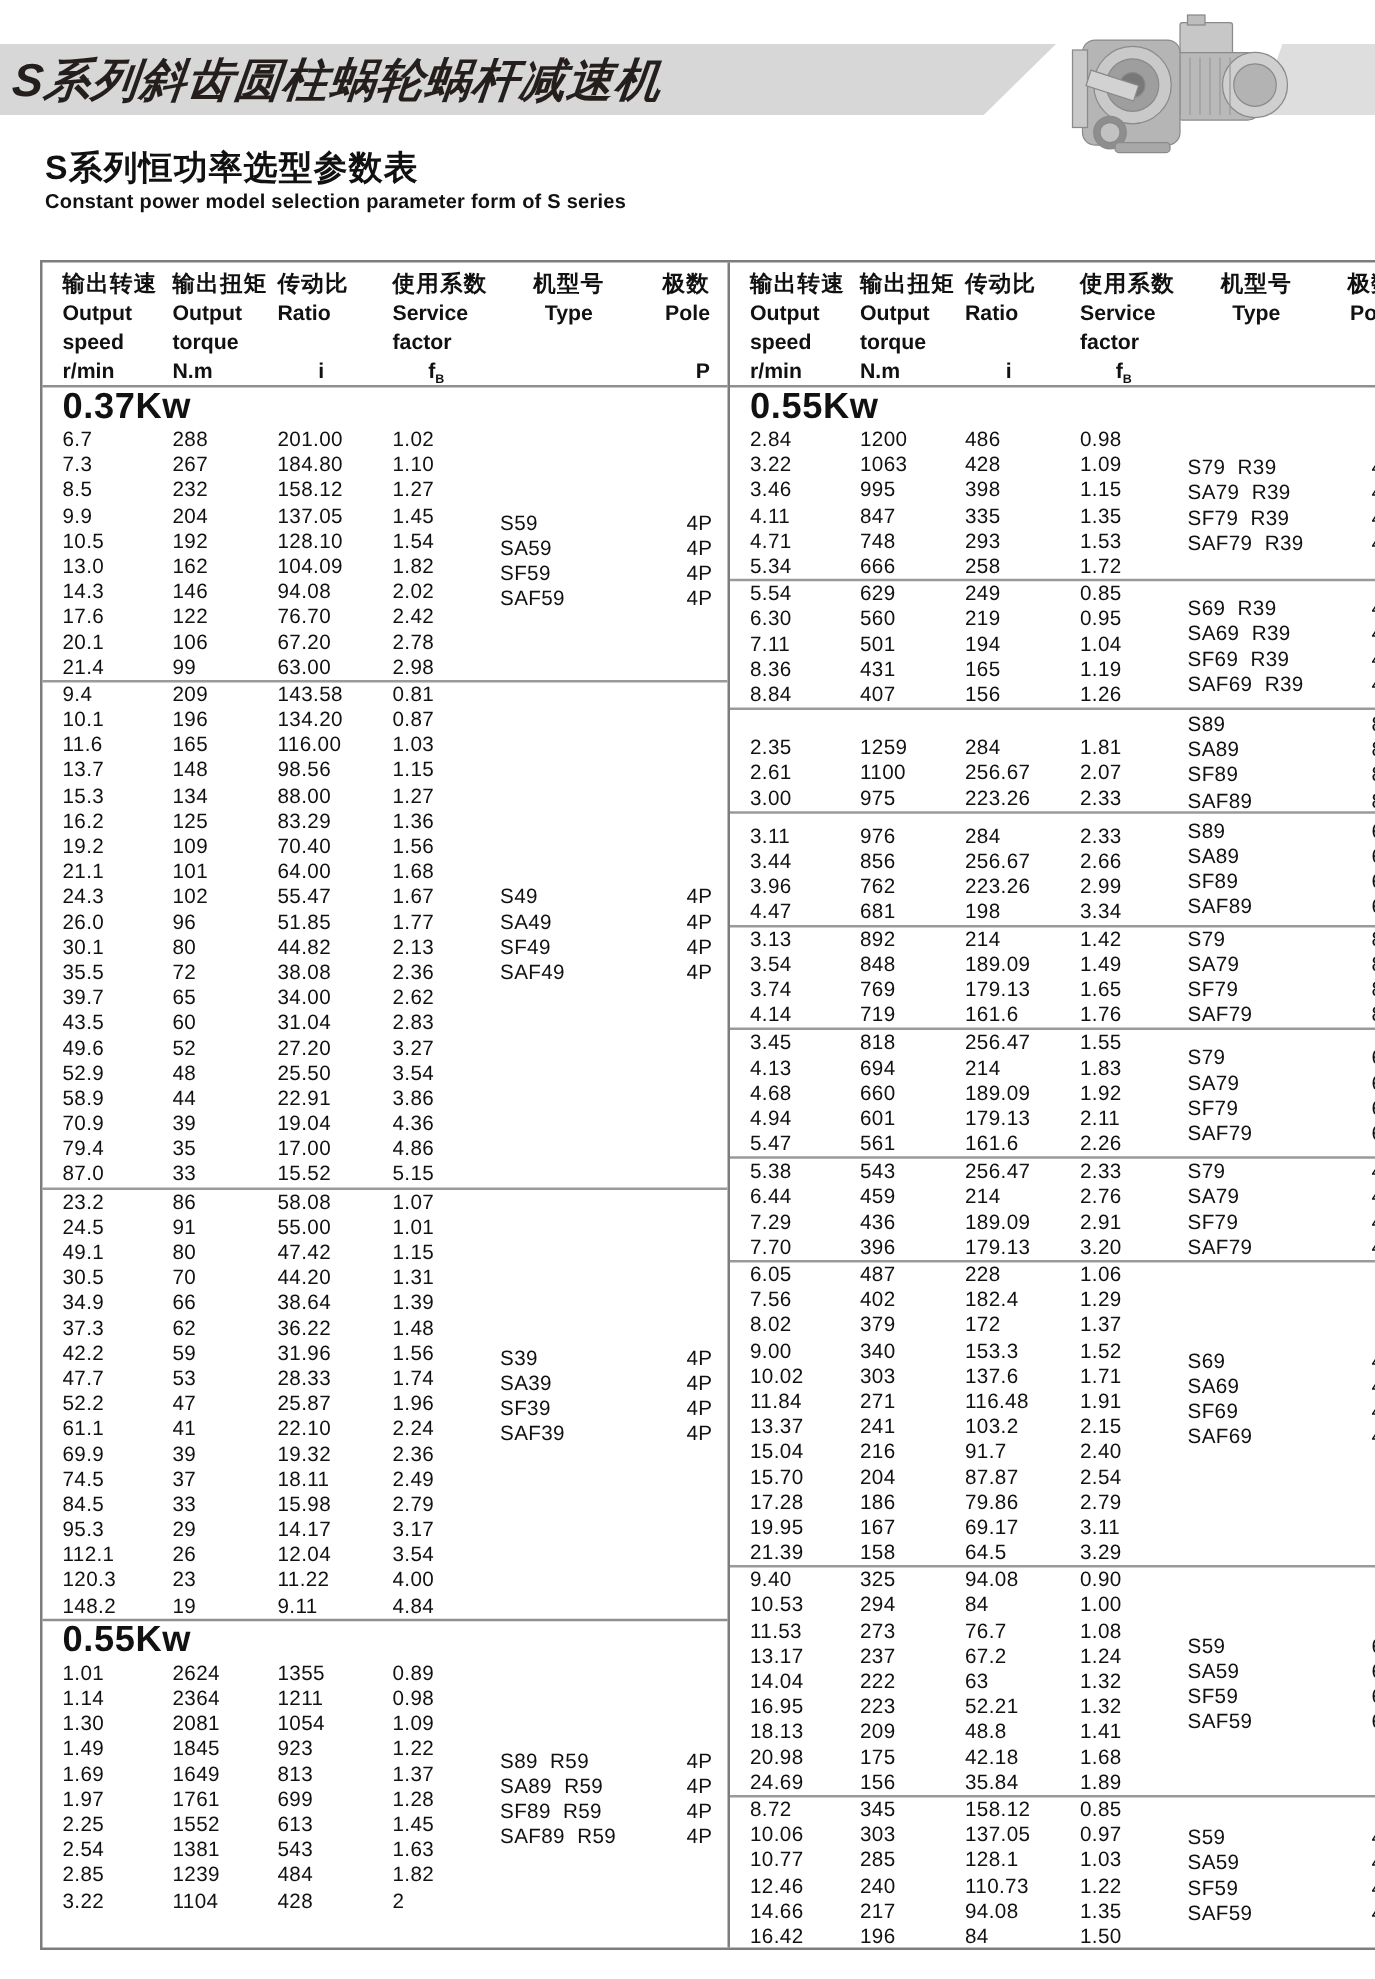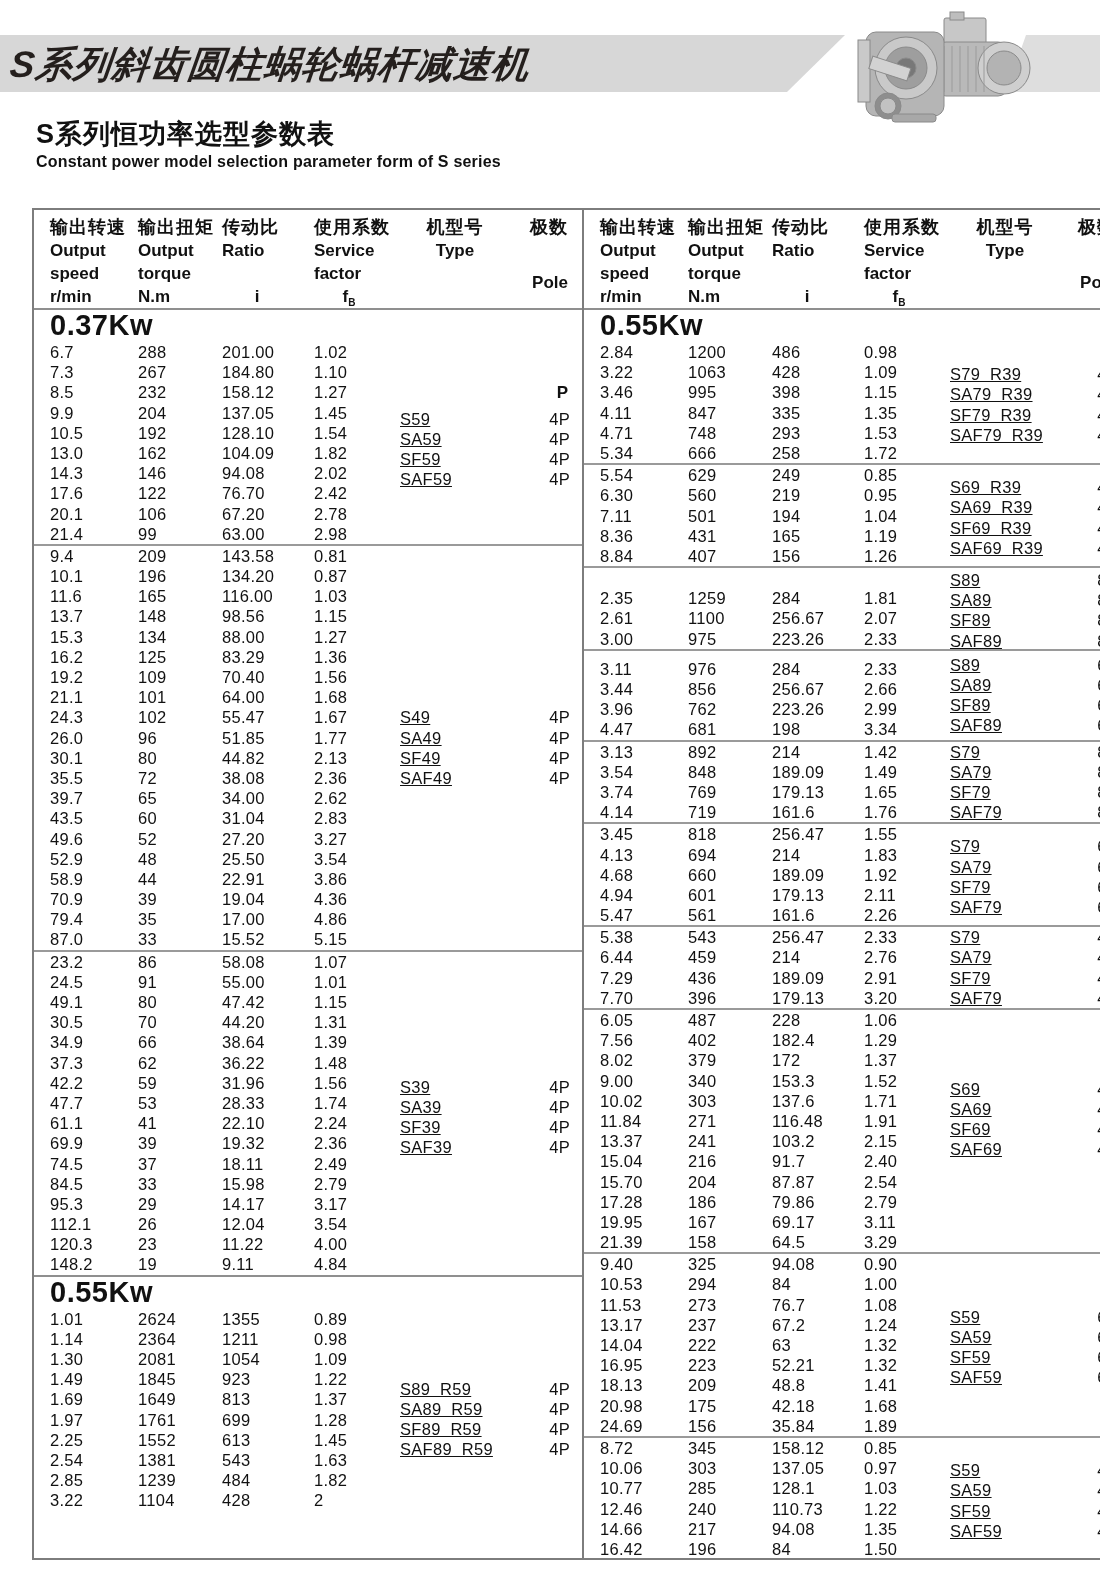--- a/index.html
+++ b/index.html
@@ -21,34 +21,34 @@
           border:2px solid #7d7d7d;display:flex;box-sizing:border-box;}
   .half{width:50%;box-sizing:border-box;display:flex;flex-direction:column;}
   .half.right{border-left:2px solid #7d7d7d;}
   .thead{height:100px;border-bottom:2px solid #8f8f8f;box-sizing:border-box;
          display:grid;grid-template-columns:88px 84px 92px 86px 110px 1fr;
          padding:6px 0 0 16px;}
   .thcol{display:flex;flex-direction:column;}
   .thline{height:23px;line-height:23px;font-size:17px;font-weight:600;white-space:nowrap;}
   .thline.zh{font-size:18px;font-weight:800;letter-spacing:1px;}
   .thcol.c5{text-align:center;}
-  .thcol.c6{text-align:right;padding-right:14px;gap:32px;}
+  .thcol.c6{text-align:right;padding-right:14px;}
   .thcol.c3 .thline.unit,.thcol.c4 .thline.unit{text-align:center;width:70px;}
   sub{font-size:10px;}
   .section{box-sizing:border-box;}
   .section + .section{border-top:2px solid #8f8f8f;}
   .sec-title{font-size:29px;font-weight:800;letter-spacing:.5px;padding:0 0 2px 16px;height:30px;line-height:30px;}
   .block{position:relative;box-sizing:border-box;}
   .block + .block{border-top:2px solid #9a9a9a;}
   .row{display:grid;grid-template-columns:88px 84px 92px 86px 1fr;padding-left:16px;
        height:20.2px;line-height:20.2px;font-size:16.5px;letter-spacing:.3px;}
   .types{position:absolute;left:366px;right:0;}
   .typeline{height:20.2px;line-height:20.2px;display:flex;justify-content:space-between;
             padding-right:12px;font-size:16.5px;letter-spacing:.3px;}
-  .tname{white-space:pre;text-decoration:underline;}
+  .tname{white-space:pre;}
 </style>
 </head>
 <body>
 
 <div class="band1"></div>
 <div class="band2"></div>
 <div class="banner-title">S系列斜齿圆柱蜗轮蜗杆减速机</div>
 
 <svg class="gearbox" width="195" height="128" viewBox="0 0 195 128">
   <g stroke="#8a8a8a" stroke-width="1">
@@ -385,20 +385,26 @@
             <span>31.96</span>
             <span>1.56</span>
           </div>
           <div class="row">
             <span>47.7</span>
             <span>53</span>
             <span>28.33</span>
             <span>1.74</span>
           </div>
           <div class="row">
+            <span>52.2</span>
+            <span>47</span>
+            <span>25.87</span>
+            <span>1.96</span>
+          </div>
+          <div class="row">
             <span>61.1</span>
             <span>41</span>
             <span>22.10</span>
             <span>2.24</span>
           </div>
           <div class="row">
             <span>69.9</span>
             <span>39</span>
             <span>19.32</span>
             <span>2.36</span>

